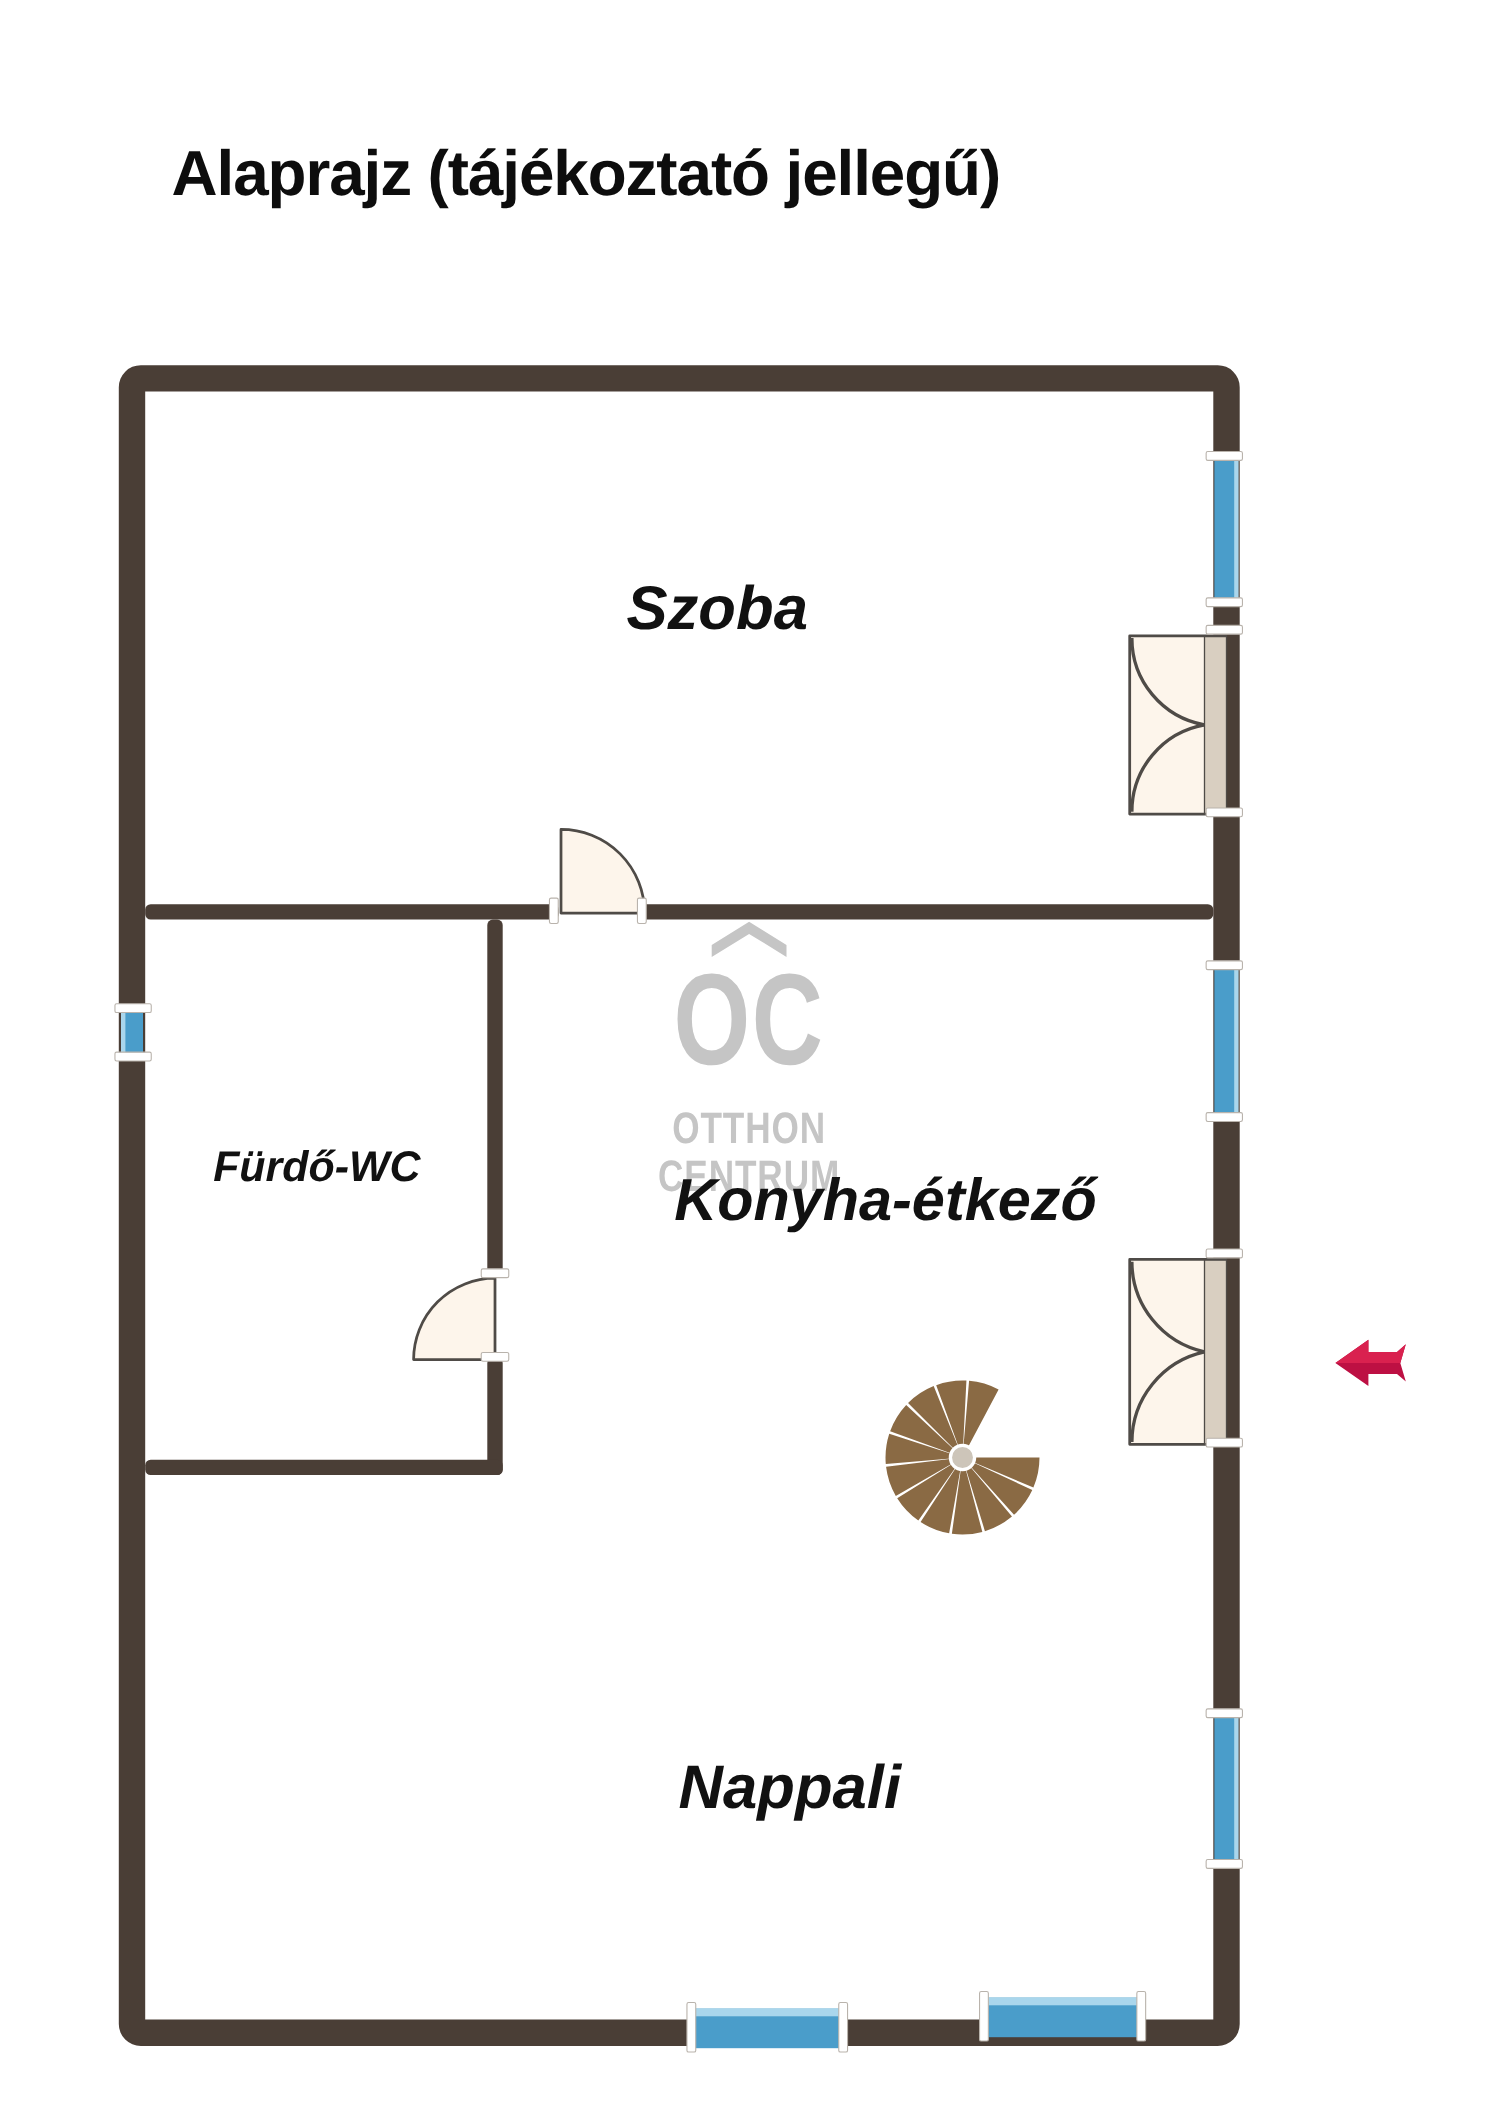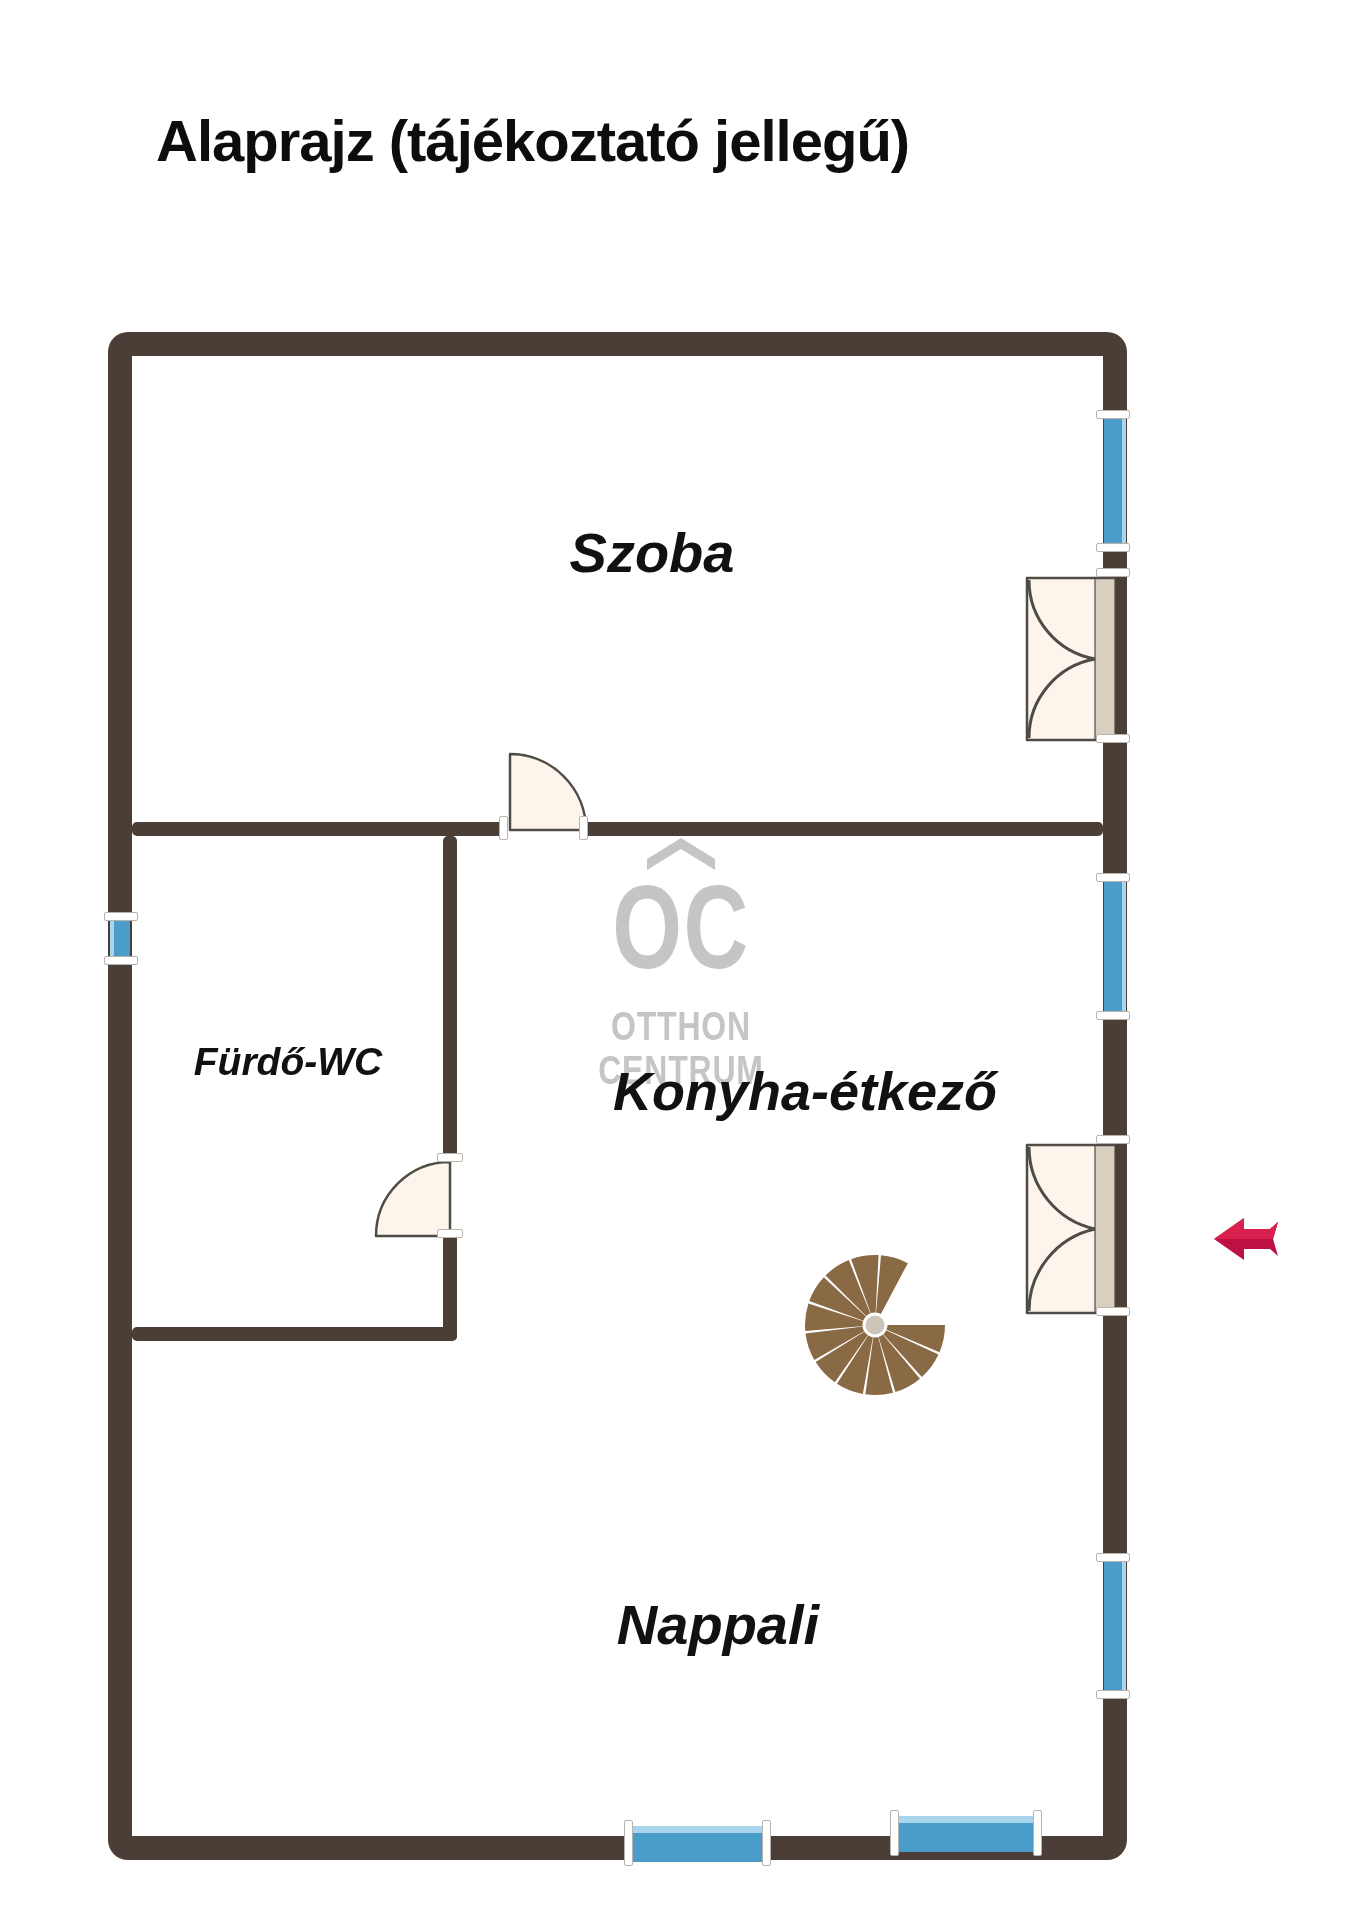--- a/index.html
+++ b/index.html
@@ -1,21 +1,21 @@
 <!DOCTYPE html>
 <html style="--wall: #4a3e36; --window: #4a9dca; --window-light: #a9d6ec; --door-fill: #fdf5eb; --door-slab: #d9cfc1; --outline: #4f4b47; --logo: #c5c5c5; --arrow: #d9214f; --arrow-dark: #bd1043; --wood: #8a6a44; --hub: #cdc5b9; --text: #151515; --cap-border: #b9b3ac;"><head>
 <meta charset="utf-8">
 <style>
   html,body{margin:0;padding:0;background:#fff;}
   body{width:1360px;height:1920px;position:relative;overflow:hidden;
        font-family:"Liberation Sans", sans-serif;color:var(--text,#151515);}
   .abs{position:absolute;}
 
   
-  .title{left:156px;top:107px;font-size:58px;font-weight:700;letter-spacing:-1px;color:#0d0d0d;white-space:nowrap;}
+  .title{left:156px;top:124px;font-size:58px;font-weight:700;letter-spacing:-1px;color:#0d0d0d;white-space:nowrap;}
 
   
   .building{left:108px;top:332px;width:1019px;height:1528px;box-sizing:border-box;
             border:24px solid var(--wall);border-radius:20px;background:#fff;}
   .wall{background:var(--wall);border-radius:5px;}
 
   
   .win{background:var(--window);}
   .win-stripe{background:var(--window-light);}
   .cap{background:#fff;border:1.5px solid var(--cap-border);border-radius:2px;box-sizing:border-box;}

